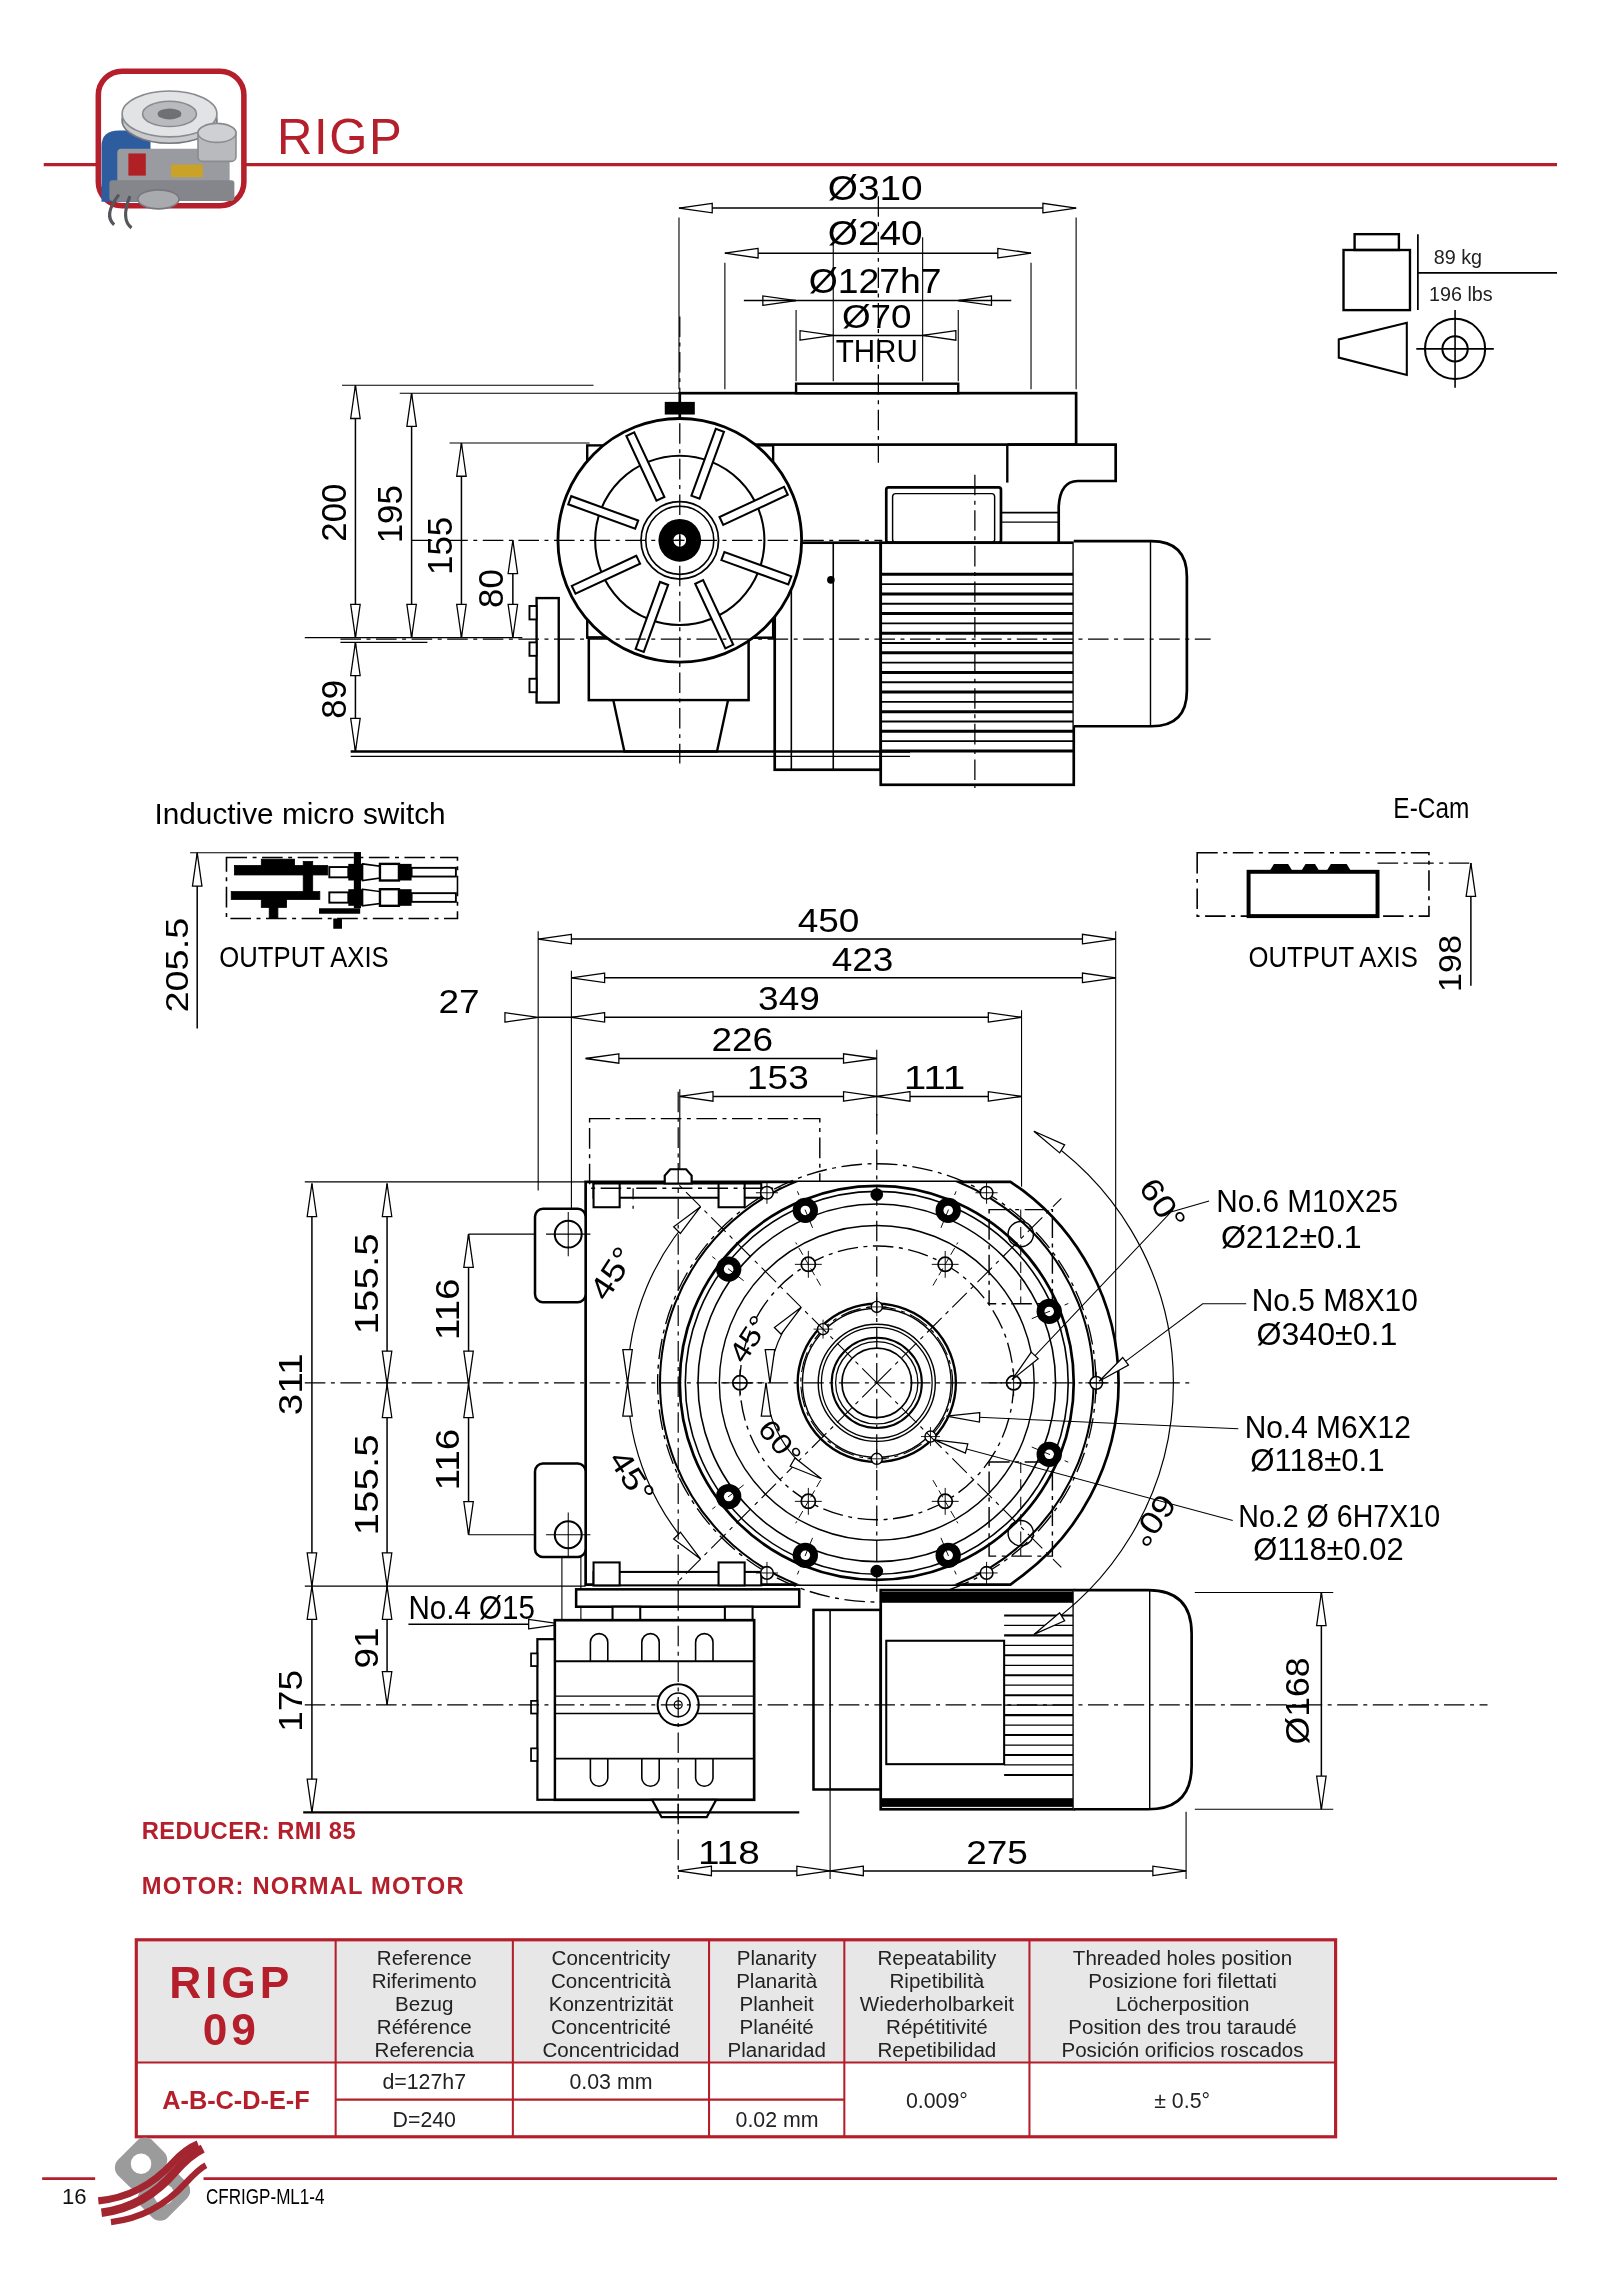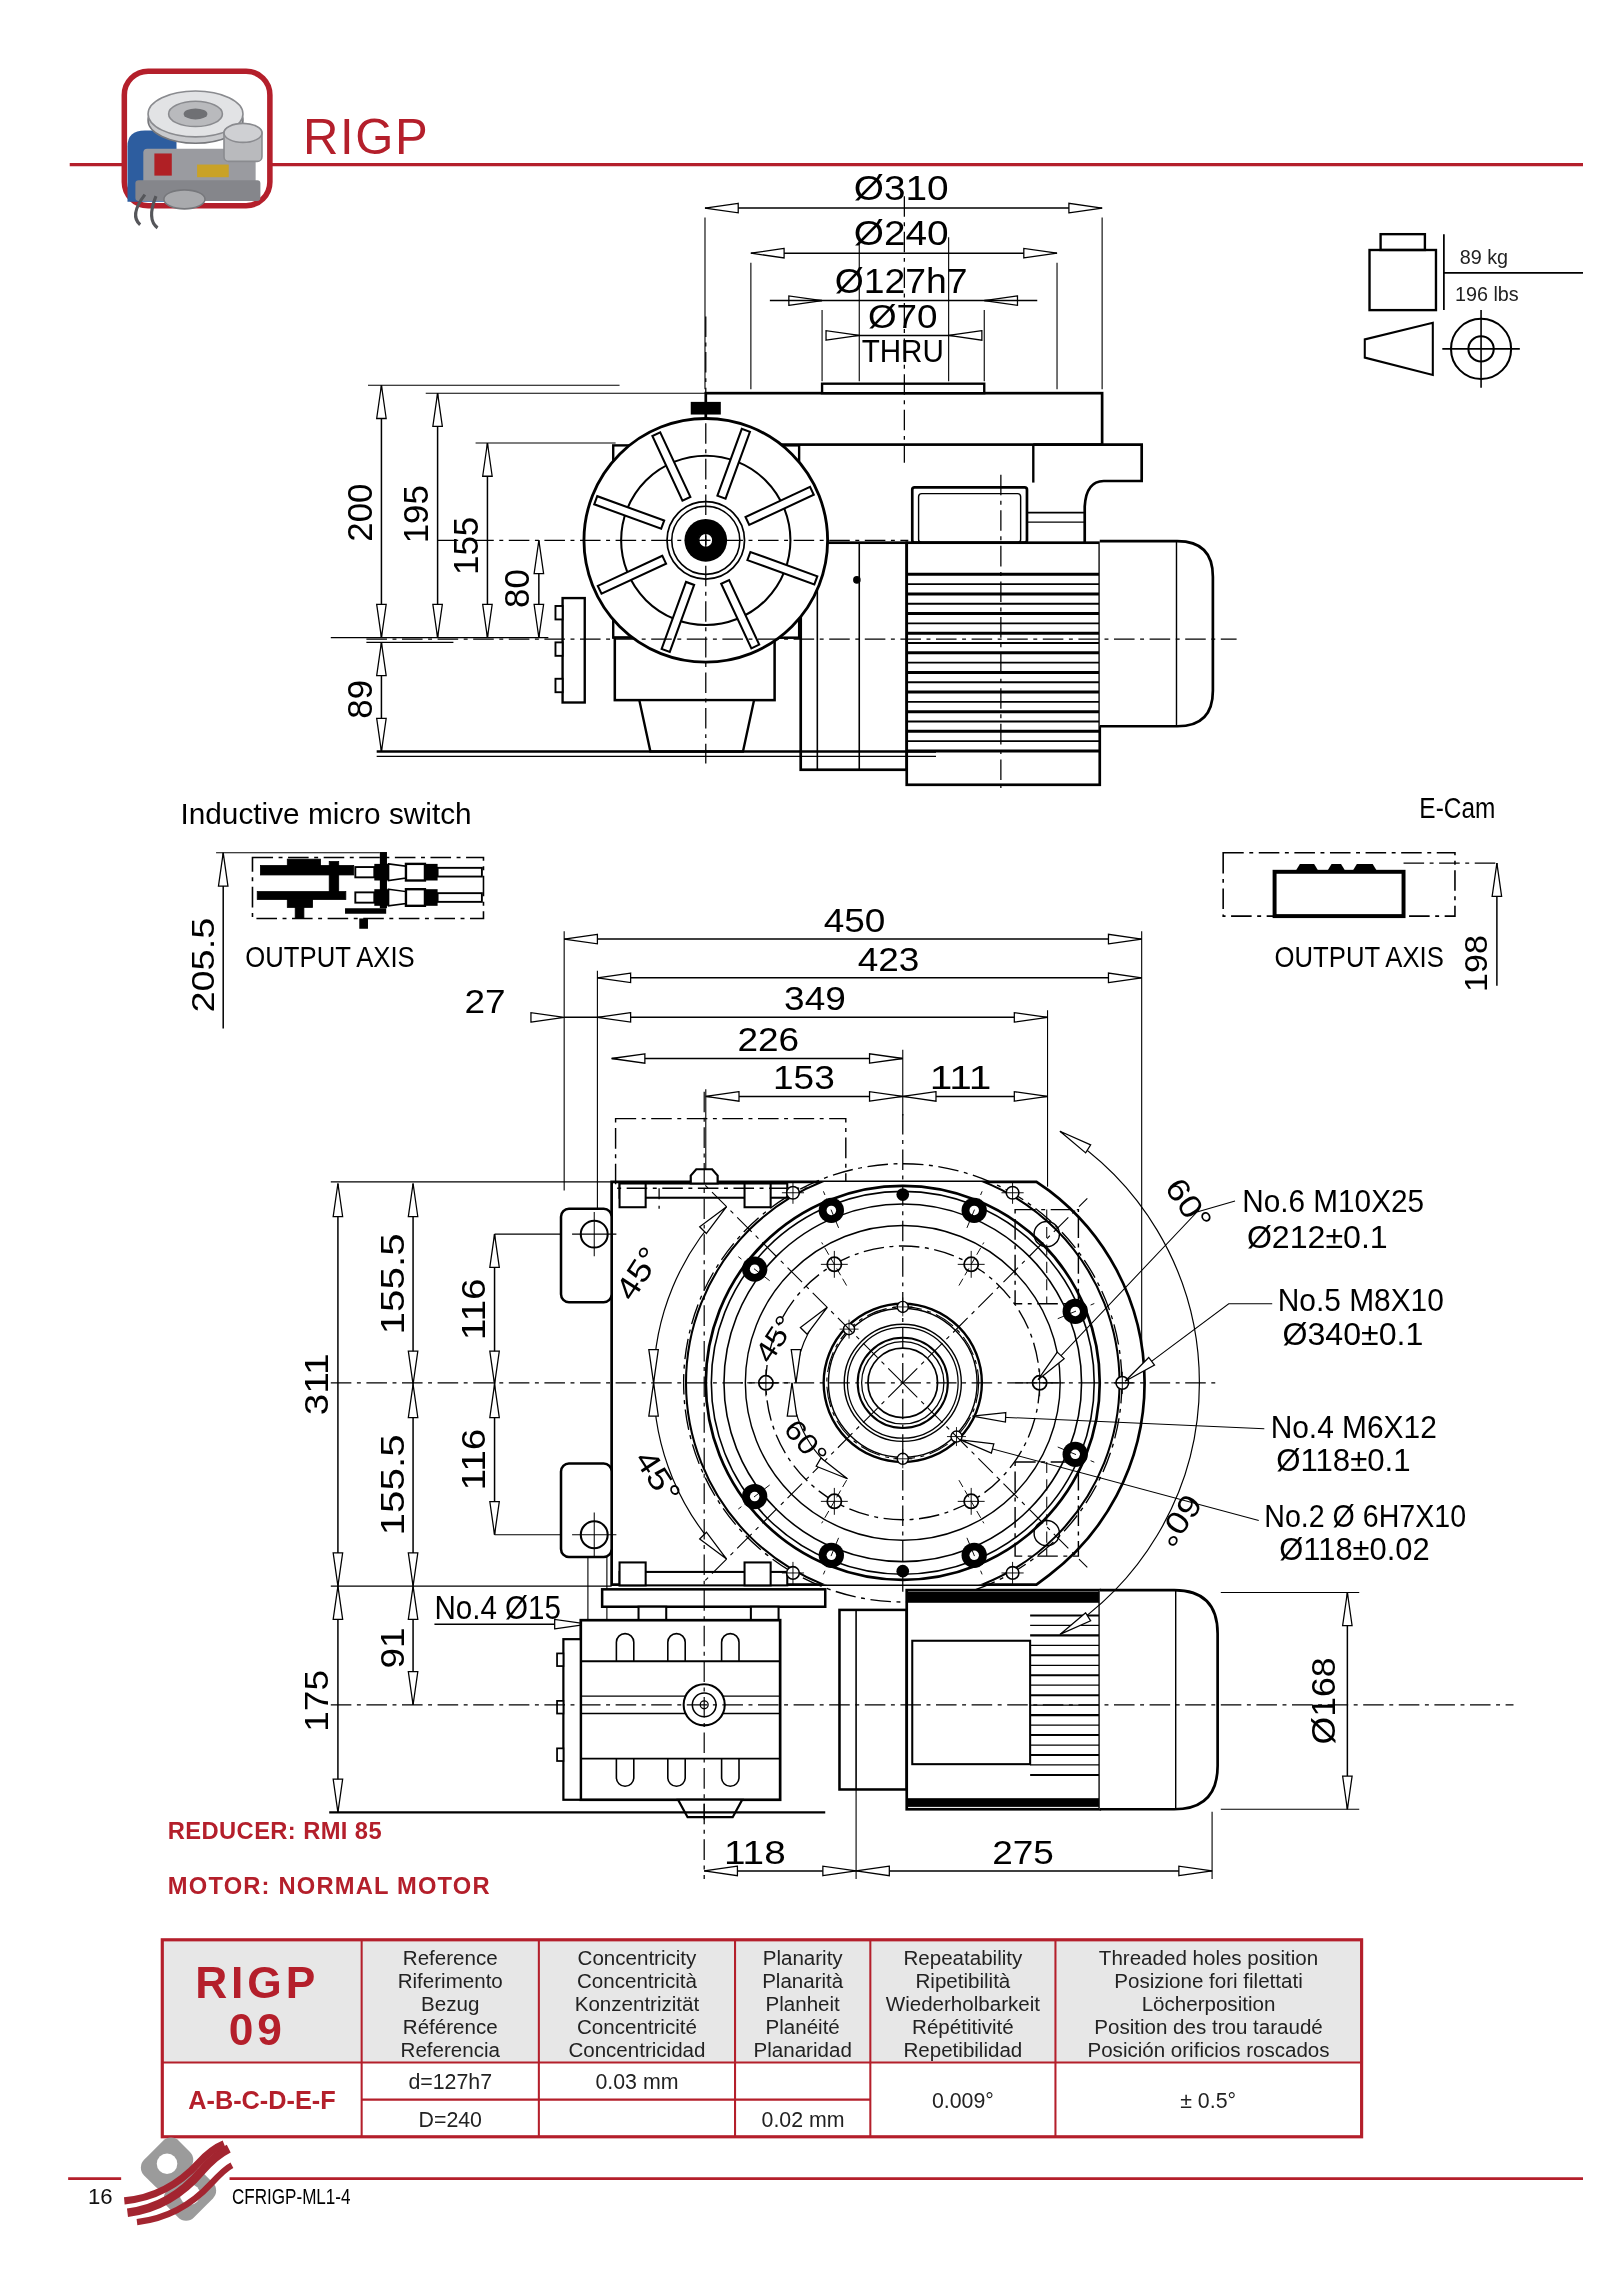--- a/index.html
+++ b/index.html
@@ -1,14 +1,14 @@
 <!DOCTYPE html>
 <html style="font-size:12.7px"><head><meta charset="utf-8"><style>
 html,body{margin:0;padding:0;background:#ffffff;}
-#page{position:relative;width:1557px;height:2295px;background:#ffffff;overflow:hidden;margin-left:26px;}
+#page{position:relative;width:1557px;height:2295px;background:#ffffff;overflow:hidden;}
 </style></head><body>
 <div id="page">
 <svg width="1623" height="2295" viewBox="0 0 2051 2901">
 <line x1="55.0" y1="208.0" x2="2000.0" y2="208.0" stroke="#b41f2b" stroke-width="4" stroke-linecap="butt"></line>
 <rect x="124" y="90" width="184" height="170" rx="30" fill="white" stroke="#b41f2b" stroke-width="7"></rect>
 <g>
 <path d="M128,255 L128,185 Q128,165 150,165 L190,165 L190,255 Z" fill="#2d5d9f"></path>
 <rect x="148" y="188" width="142" height="56" rx="5" fill="#9a9ba0"></rect>
 <rect x="138" y="228" width="158" height="26" rx="4" fill="#85868b"></rect>
 <ellipse cx="214" cy="152" rx="60" ry="29" fill="#c9cacd" stroke="#77787c" stroke-width="2"></ellipse>

